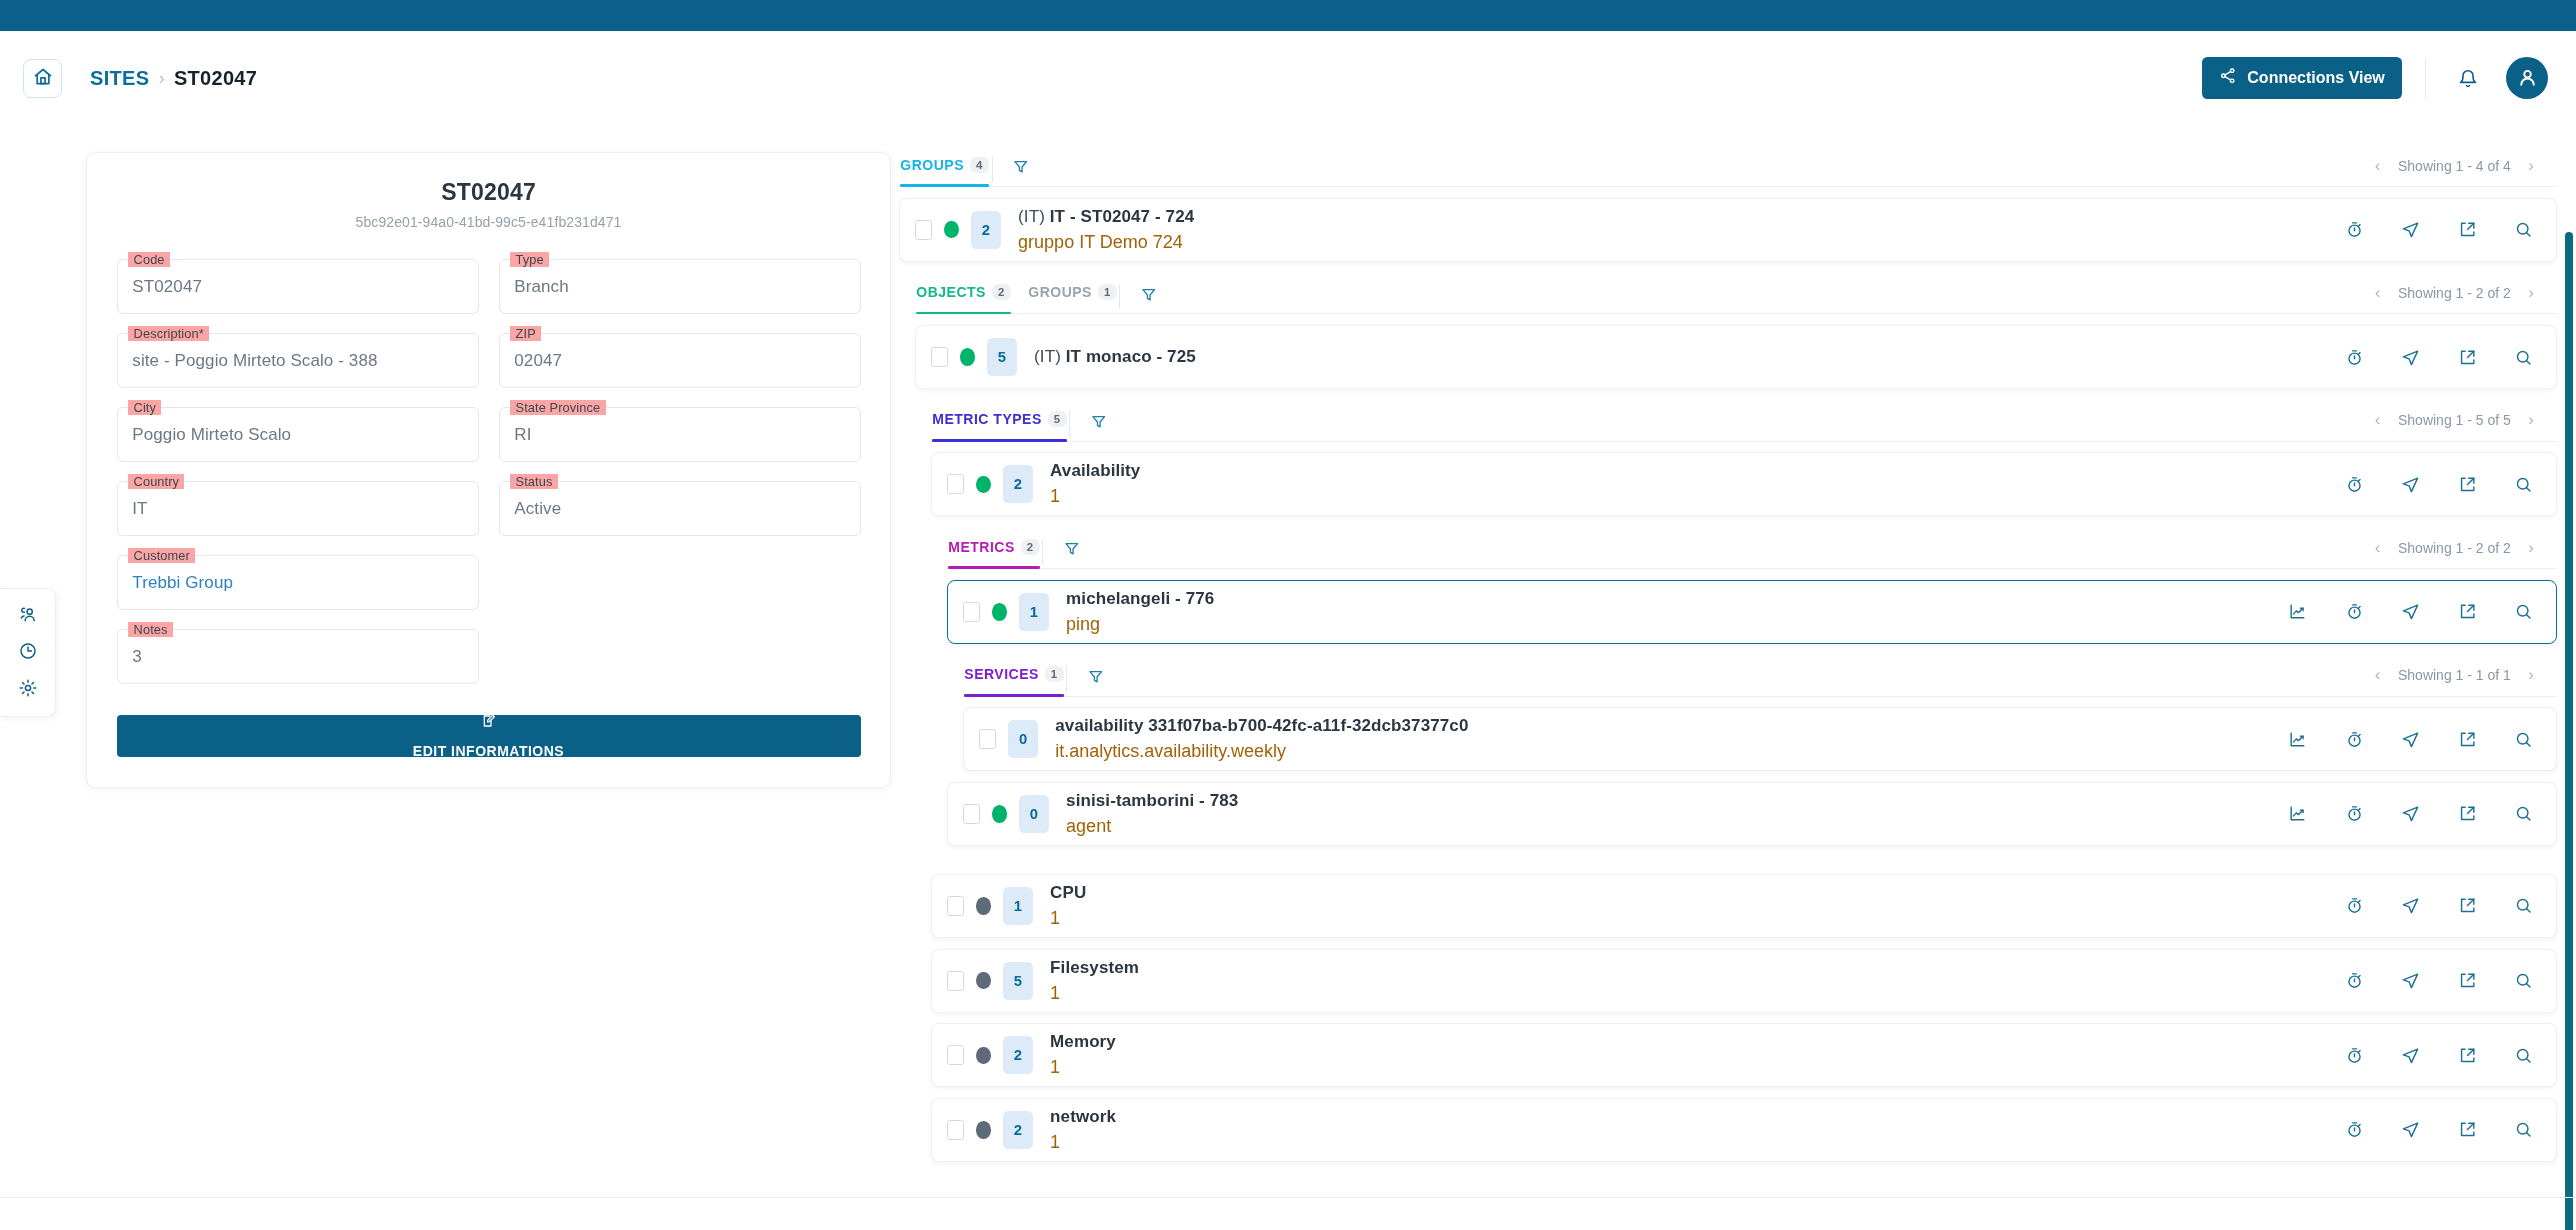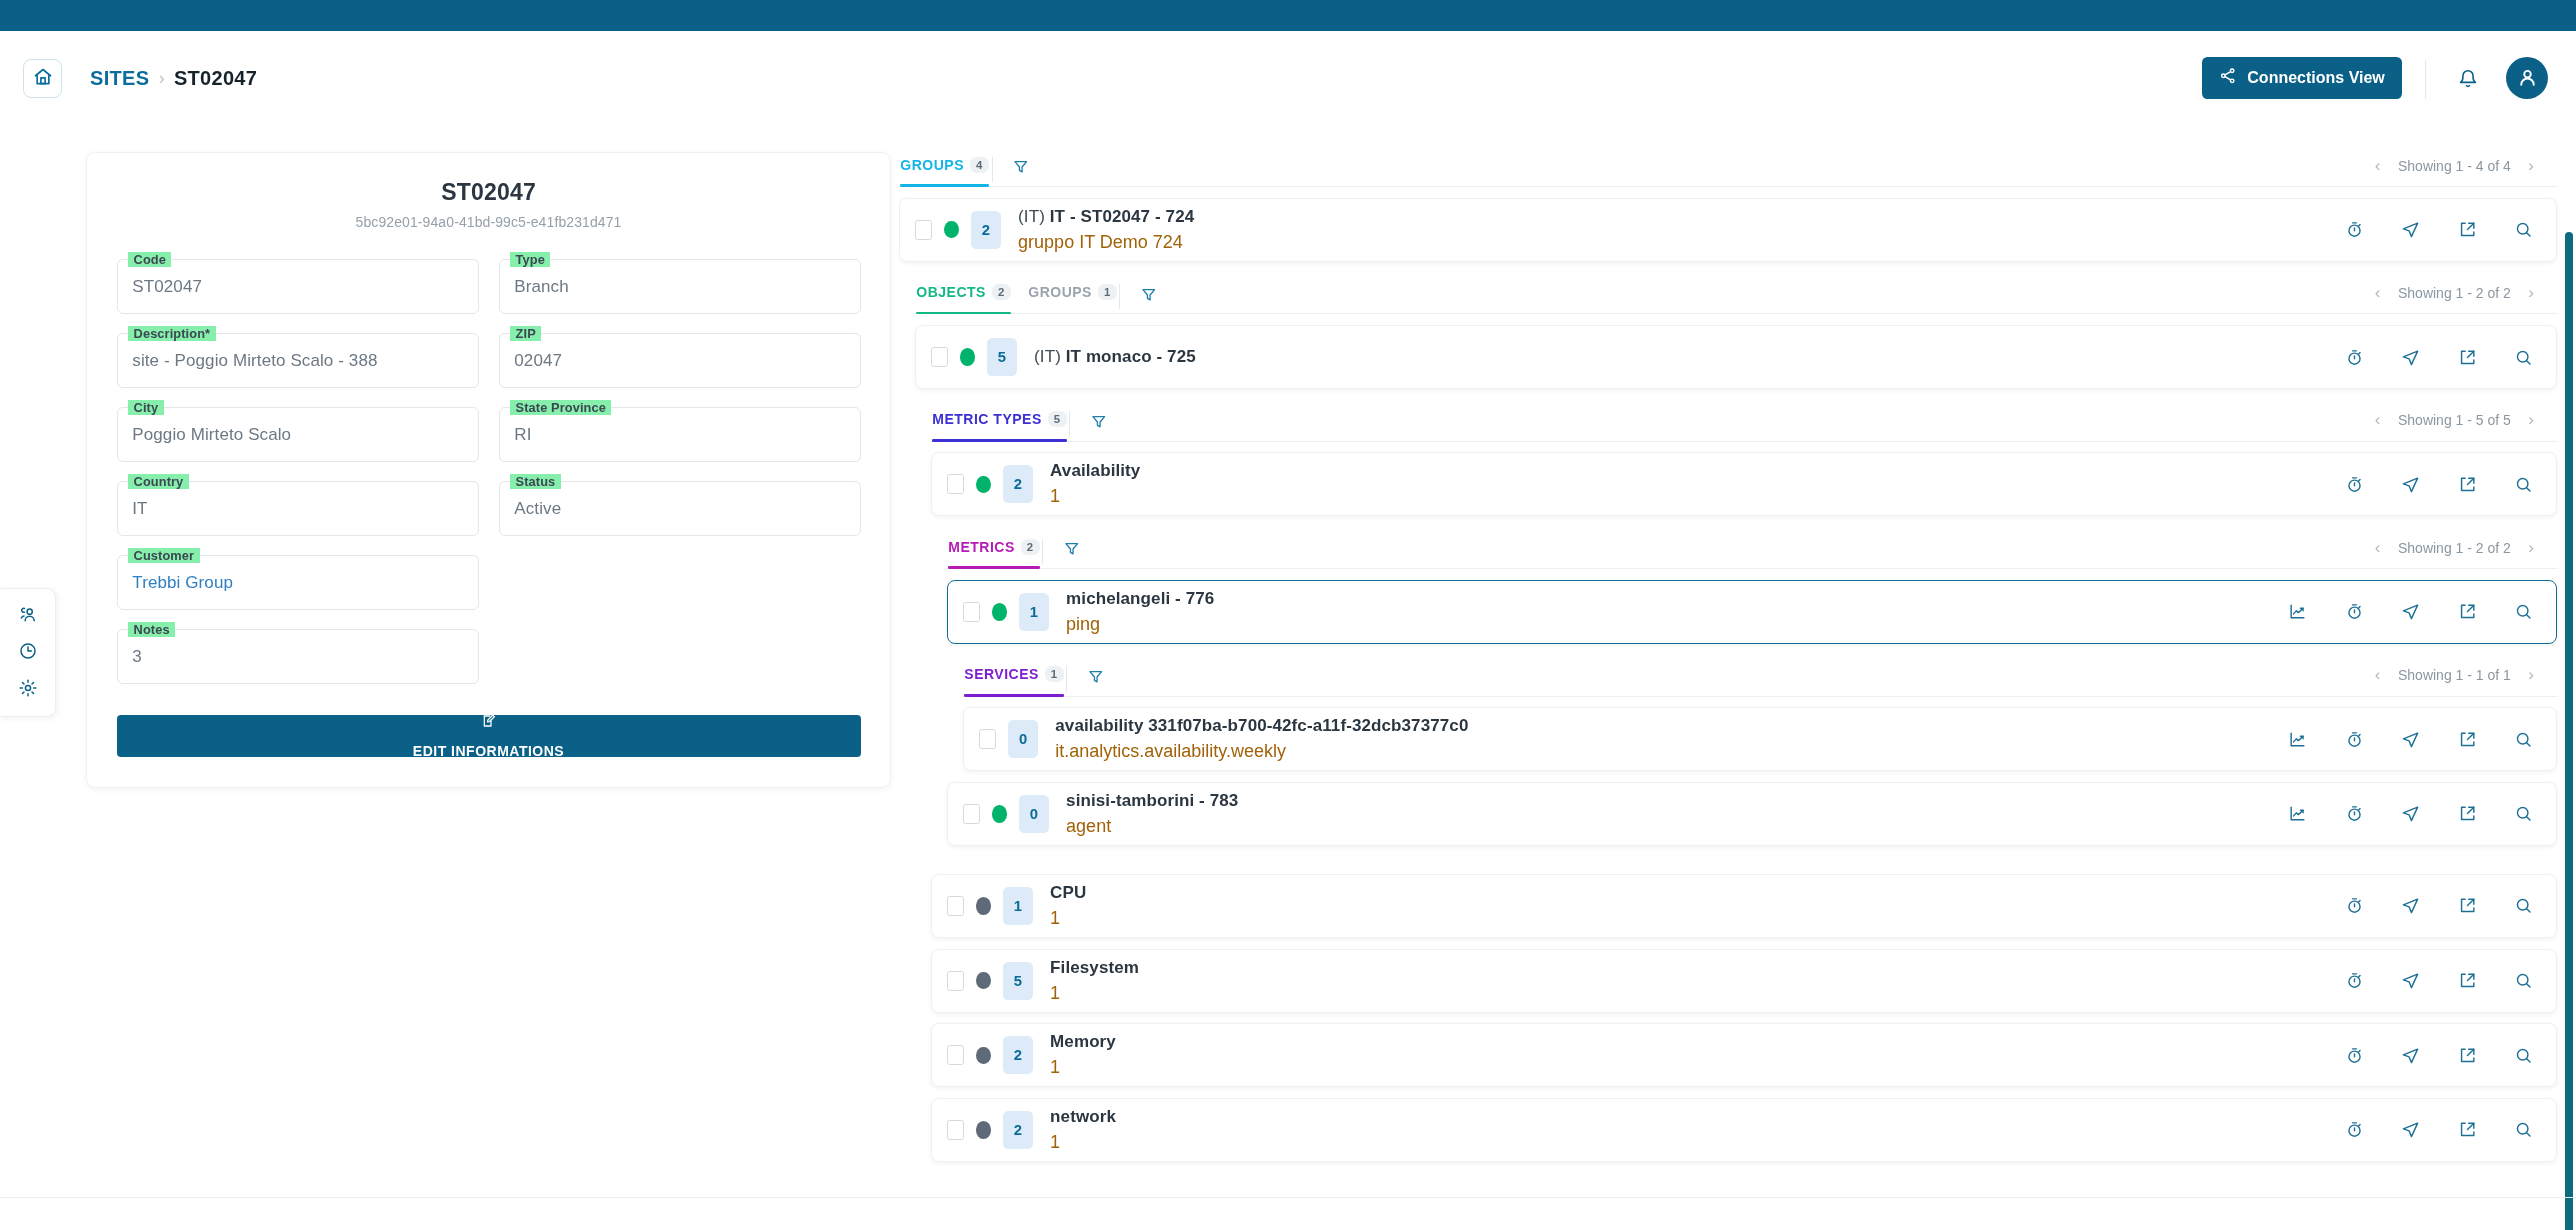--- a/index.html
+++ b/index.html
@@ -65,22 +65,22 @@
     padding: 25.5px 29.5px 29.5px 29.5px; width: 805px;
   }
   .card-title { text-align: center; font-size: 23px; font-weight: 700; color: #2b3641; letter-spacing: 0.2px; }
   .card-sub { text-align: center; font-size: 14px; color: #95a0ab; margin-top: 8px; letter-spacing: 0.1px; }
   .form-grid { margin-top: 29.5px; display: grid; grid-template-columns: 1fr 1fr; column-gap: 20px; row-gap: 19px; }
   .field {
     position: relative; border: 0.7px solid #e2e7ea; border-radius: 6px;
     height: 55px; padding: 0 14.8px; display: flex; align-items: center;
   }
   .field legend, .field .legend {
-    position: absolute; top: -8px; left: 10.7px; background: #86efac; padding: 0 5.4px;
-    font-size: 12.8px; font-weight: 700; color: #3c4752; letter-spacing: 0.1px;
+    position: absolute; top: -8px; left: 10.7px; background: #fca5a5; padding: 0 5.4px;
+    font-size: 12.8px; font-weight: 400; color: #3c4752; letter-spacing: 0.1px;
   }
   .field .val { font-size: 17px; color: #6c7884; letter-spacing: 0.1px; }
   .field .val.link { color: #2f7fc4; }
   .field.full { grid-column: 1 / 2; }
   .edit-btn {
     margin-top: 31px; width: 100%; height: 42px; background: #0b6088; color: #fff;
     border: none; border-radius: 4px; display: flex; align-items: center;
     justify-content: center; gap: 10.7px; font-size: 14px; font-weight: 700;
     letter-spacing: 0.5px; cursor: pointer; font-family: "Liberation Sans", sans-serif; flex-direction: column;
   }

